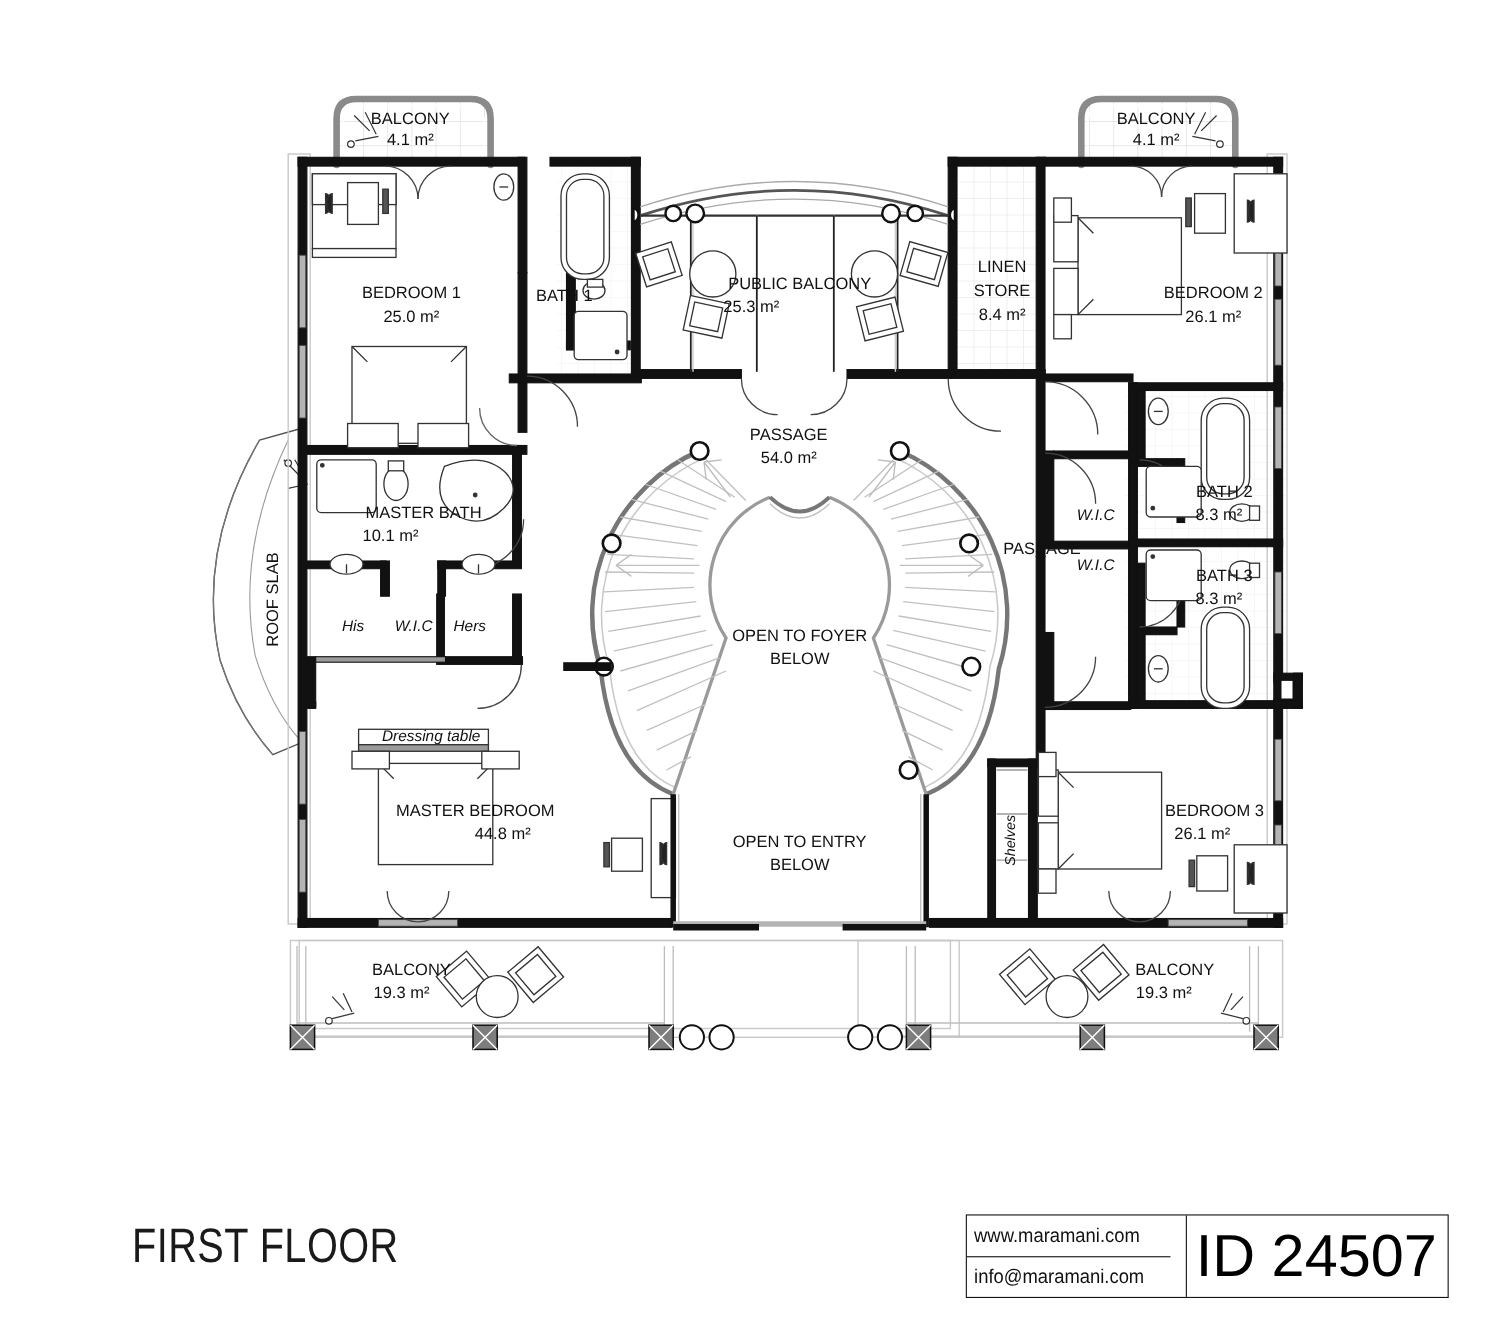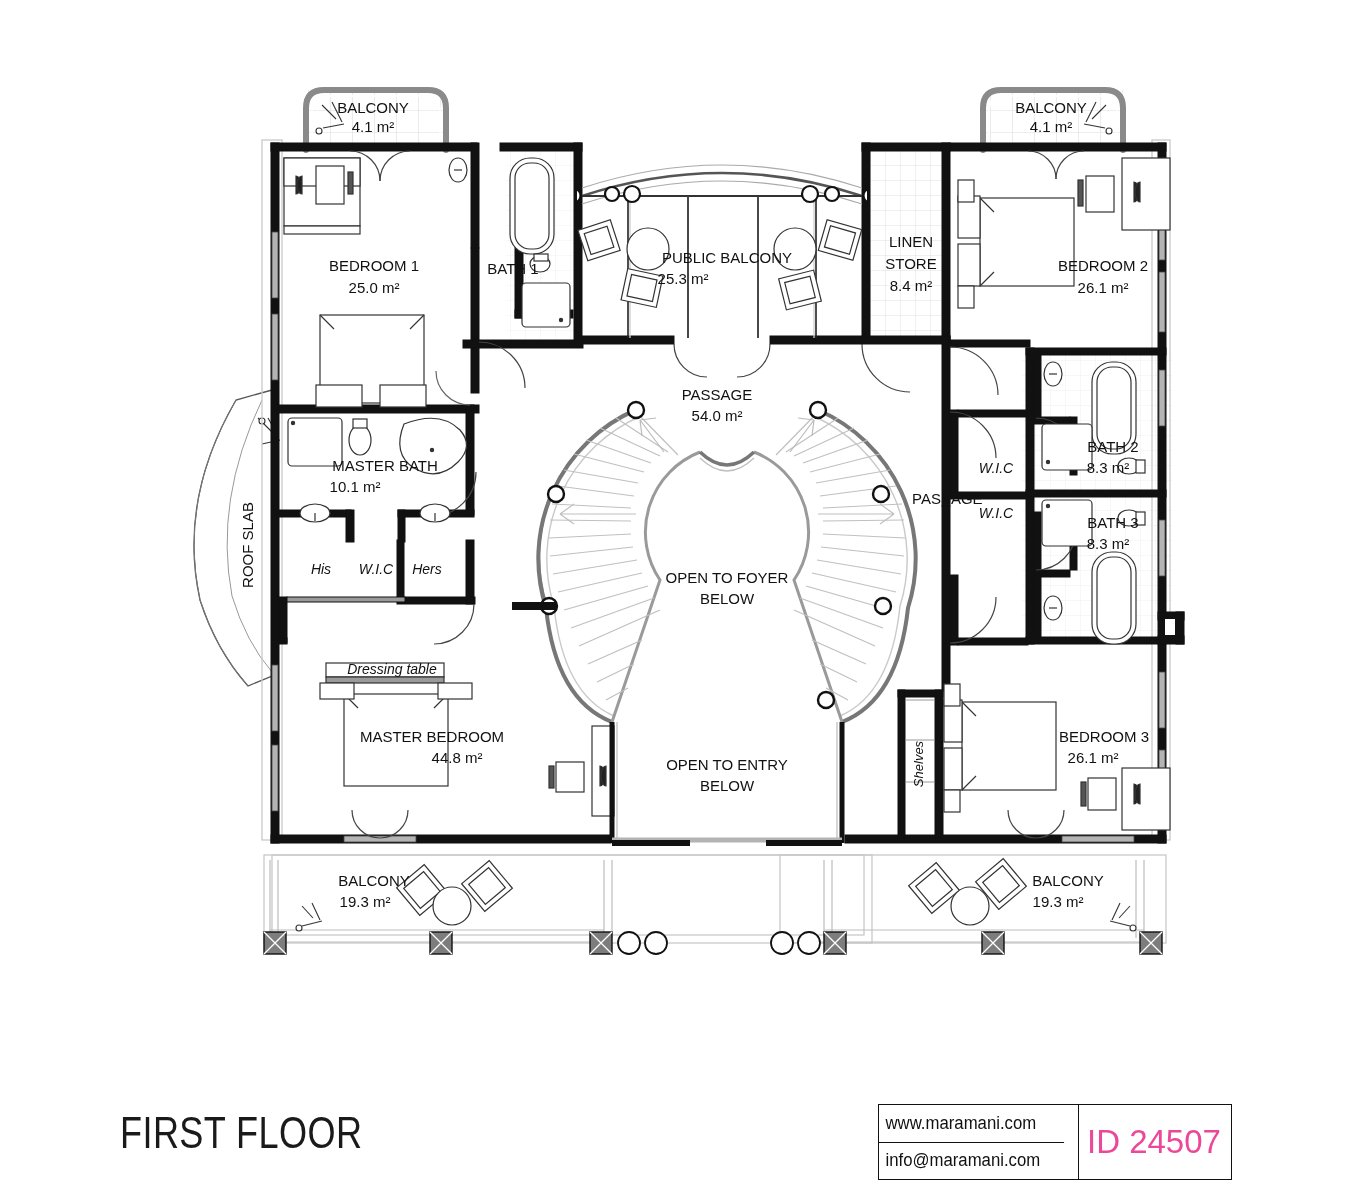--- a/index.html
+++ b/index.html
@@ -77,22 +77,22 @@
     transform: scaleX(0.93);
     transform-origin: left center;
     white-space: nowrap;
   }
   .tb-cell.top { border-bottom: 1.6px solid #111; }
   .tb-right {
     display: flex;
     align-items: center;
     justify-content: center;
     padding: 0 10px 0 8px;
-    font-size: 33px;
-    color: #ec4899;
+    font-size: 54px;
+    color: #000000;
     transform-origin: center;
     white-space: nowrap;
   }
 </style>
 </head>
 <body>
 
 <div id="plan-root">
 
   <svg class="plan" viewBox="0 0 1350 1200">

